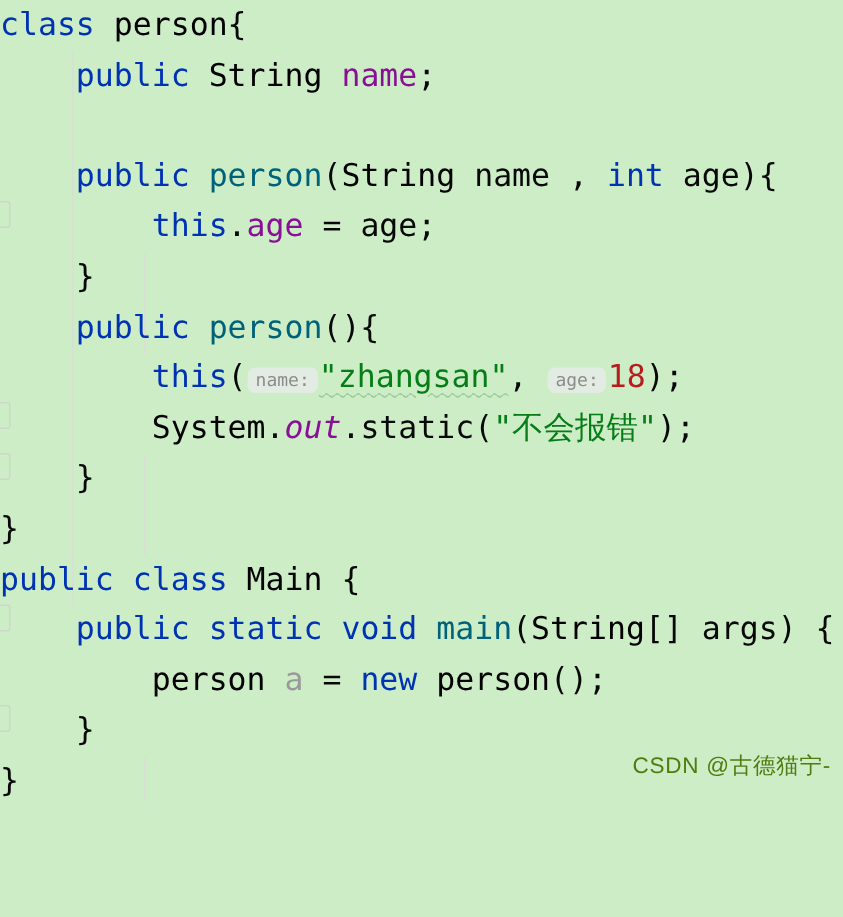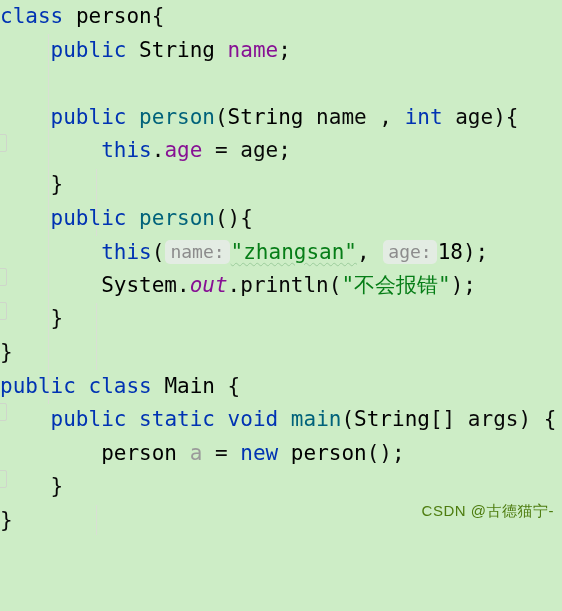--- a/index.html
+++ b/index.html
@@ -34,29 +34,29 @@
   .line-text { display: inline; }
 
   
   .kw      { color: #0033b3; }          
   .plain   { color: #080808; }          
   .field   { color: #871094; }          
   .fieldi  { color: #871094; font-style: italic; }  
   .type    { color: #000000; }          
   .method  { color: #00627a; }          
   .str     { color: #067d17; }          
-  .num     { color: #000000; }          
+  .num     { color: #b91c1c; }          
   .unused  { color: #9a9a9a; }          
 
   
   .hint {
     background: #e3ece3;
     color: #8c8c8c;
     border-radius: 5px;
-    font-size: 18px;
+    font-size: 12px;
     padding: 1px 5px 2px 5px;
     margin: 0 1px;
     vertical-align: 1px;
     letter-spacing: 0;
   }
   
   .warn {
     text-decoration: underline;
     text-decoration-style: wavy;
     text-decoration-color: #9ccc9c;
@@ -118,21 +118,21 @@
 
   <div class="code-area" id="code">
       <div class="line"><span class="plain line-text"></span><span class="kw line-text">class</span><span class="plain line-text"> </span><span class="type line-text">person</span><span class="plain line-text">{</span></div>
       <div class="line"><span class="plain line-text">    </span><span class="kw line-text">public</span><span class="plain line-text"> </span><span class="type line-text">String</span><span class="plain line-text"> </span><span class="field line-text">name</span><span class="plain line-text">;</span></div>
       <div class="line"></div>
       <div class="line"><span class="plain line-text">    </span><span class="kw line-text">public</span><span class="plain line-text"> </span><span class="method line-text">person</span><span class="plain line-text">(</span><span class="type line-text">String</span><span class="plain line-text"> name , </span><span class="kw line-text">int</span><span class="plain line-text"> age){</span></div>
       <div class="line"><span class="plain line-text">        </span><span class="kw line-text">this</span><span class="plain line-text">.</span><span class="field line-text">age</span><span class="plain line-text"> = age;</span></div>
       <div class="line"><span class="plain line-text">    </span><span class="plain line-text">}</span></div>
       <div class="line"><span class="plain line-text">    </span><span class="kw line-text">public</span><span class="plain line-text"> </span><span class="method line-text">person</span><span class="plain line-text">(){</span></div>
       <div class="line"><span class="plain line-text">        </span><span class="kw line-text">this</span><span class="plain line-text">(</span><span class="hint line-text">name:</span><span class="str warn line-text">"zhangsan"</span><span class="plain line-text">, </span><span class="hint line-text">age:</span><span class="num line-text">18</span><span class="plain line-text">);</span></div>
-      <div class="line"><span class="plain line-text">        </span><span class="type line-text">System</span><span class="plain line-text">.</span><span class="fieldi line-text">out</span><span class="plain line-text">.println(</span><span class="str line-text">"不会报错"</span><span class="plain line-text">);</span></div>
+      <div class="line"><span class="plain line-text">        </span><span class="type line-text">System</span><span class="plain line-text">.</span><span class="fieldi line-text">out</span><span class="plain line-text">.static(</span><span class="str line-text">"不会报错"</span><span class="plain line-text">);</span></div>
       <div class="line"><span class="plain line-text">    </span><span class="plain line-text">}</span></div>
       <div class="line"><span class="plain line-text"></span><span class="plain line-text">}</span></div>
       <div class="line"><span class="plain line-text"></span><span class="kw line-text">public</span><span class="plain line-text"> </span><span class="kw line-text">class</span><span class="plain line-text"> </span><span class="type line-text">Main</span><span class="plain line-text"> {</span></div>
       <div class="line"><span class="plain line-text">    </span><span class="kw line-text">public</span><span class="plain line-text"> </span><span class="kw line-text">static</span><span class="plain line-text"> </span><span class="kw line-text">void</span><span class="plain line-text"> </span><span class="method line-text">main</span><span class="plain line-text">(</span><span class="type line-text">String</span><span class="plain line-text">[] args) {</span></div>
       <div class="line"><span class="plain line-text">        </span><span class="type line-text">person</span><span class="plain line-text"> </span><span class="unused line-text">a</span><span class="plain line-text"> = </span><span class="kw line-text">new</span><span class="plain line-text"> </span><span class="type line-text">person</span><span class="plain line-text">();</span></div>
       <div class="line"><span class="plain line-text">    </span><span class="plain line-text">}</span></div>
       <div class="line"><span class="plain line-text"></span><span class="plain line-text">}</span></div>
     </div>
 
   <div class="watermark">CSDN @古德猫宁-</div>

